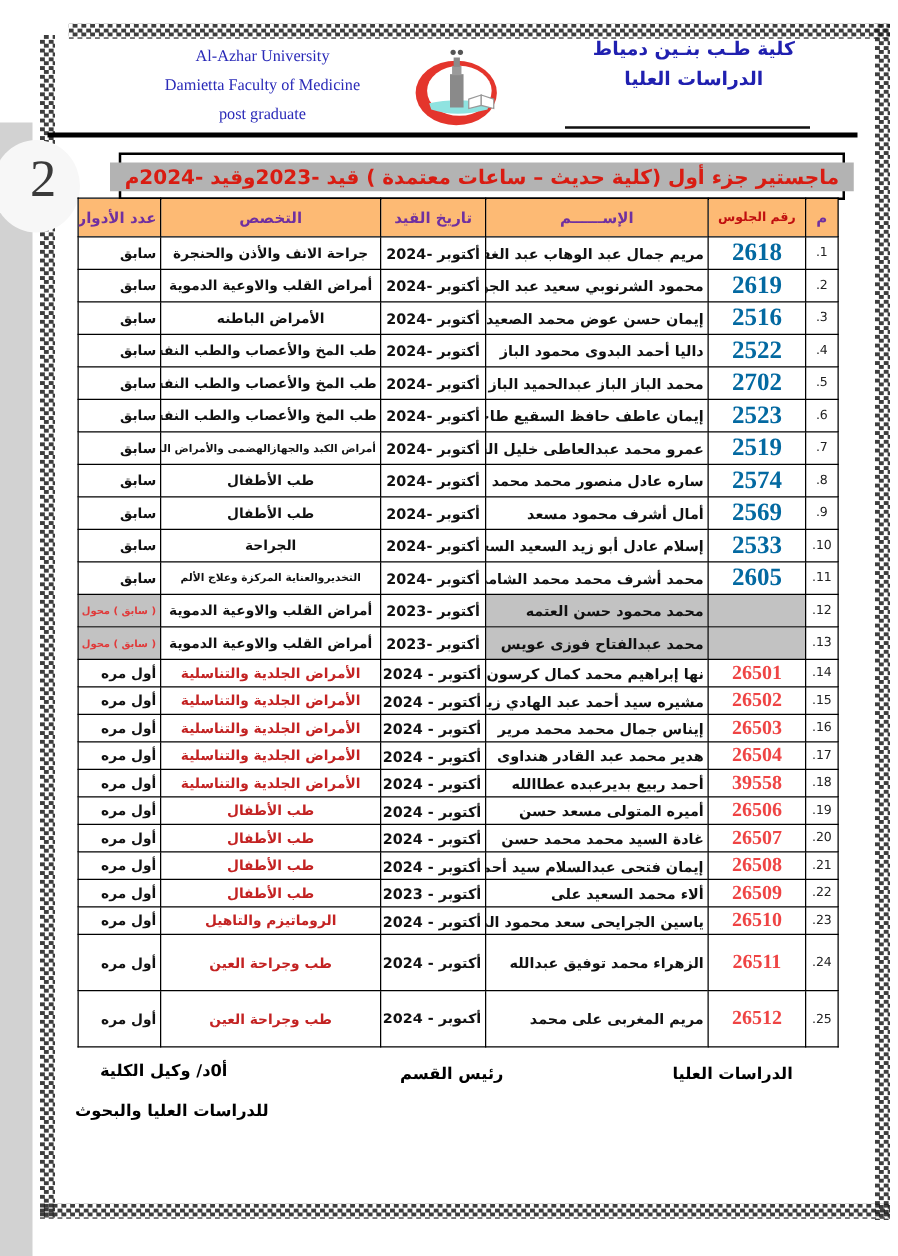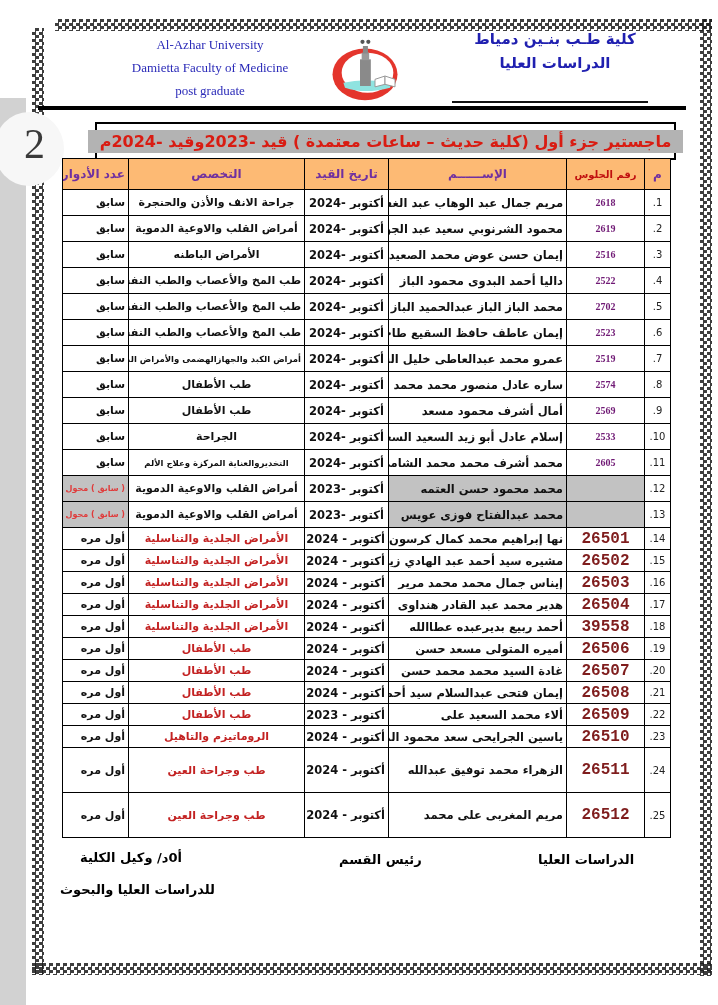--- a/index.html
+++ b/index.html
@@ -31,36 +31,36 @@
   #title-box span{background:#b3b3b3;color:#d91c12;font-weight:700;font-size:16px;
         padding:2px 12px;direction:rtl;white-space:nowrap;}
   
   #tbl{position:absolute;left:62px;top:158px;width:608px;border-collapse:collapse;direction:rtl;
         table-layout:fixed;}
   #tbl th,#tbl td{border:1.5px solid #000;padding:0 3px;overflow:hidden;white-space:nowrap;}
   #tbl th{color:#7030a0;font-weight:700;font-size:12px;height:30px;background:#fdba74;}
   #tbl th.seat{color:#c00f0f;font-size:10px;}
   tr.ra{height:26px;} tr.rb{height:22px;} tr.tall{height:45px;}
   td.no{font-size:10px;color:#222;direction:ltr;text-align:center;width:26px;}
-  td.seat{text-align:center;font-weight:700;font-size:10px;color:#701a75;font-family:"Liberation Serif",serif;}
-  tr.new td.seat{color:#7f1d1d;font-size:16px;font-family:Liberation Mono, monospace;}
+  td.seat{text-align:center;font-weight:700;font-size:20px;color:#0369a1;font-family:"Liberation Serif",serif;}
+  tr.new td.seat{color:#ef4444;font-size:16px;}
   td.name{text-align:right;font-weight:700;font-size:11.5px;color:#111;}
   td.date{text-align:center;font-weight:700;font-size:11.5px;color:#111;}
   td.spec{text-align:center;font-weight:700;font-size:11px;color:#111;margin-top:40px;}
   td.spec.small{font-size:8.5px;}
   tr.new td.spec{color:#c32222;}
   td.rounds{font-weight:700;font-size:11px;color:#111;}
   td.rounds.note{font-size:8px;color:#e03a3a;}
   tr.gray td.seat,tr.gray td.name,tr.gray td.rounds{background:#c2c2c2;}
   
   col.c-no{width:26px;} col.c-seat{width:78px;} col.c-name{width:178px;}
   col.c-date{width:84px;} col.c-spec{width:176px;} col.c-rounds{width:66px;}
   
   .sig{position:absolute;color:#000;font-weight:700;font-size:13px;direction:rtl;white-space:nowrap;}
-  #sig-right{left:538px;top:852px;} #sig-center{left:339px;top:852px;}
+  #sig-right{left:538px;top:852px;} #sig-center{left:320px;top:852px;}
   #sig-left1{left:80px;top:850px;} #sig-left2{left:60px;top:882px;}
 </style>
 </head>
 <body>
 
 <div id="page">
 
   <div class="deco" id="deco-top"></div>
   <div class="deco" id="deco-left"></div>
   <div class="deco" id="deco-right"></div>

